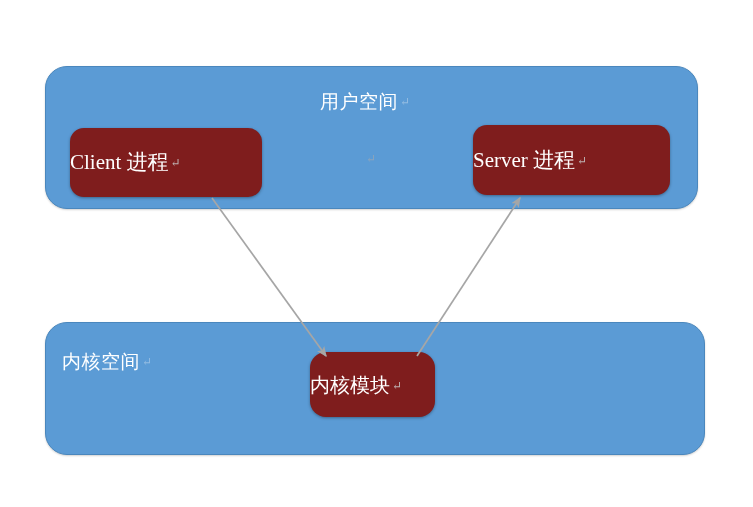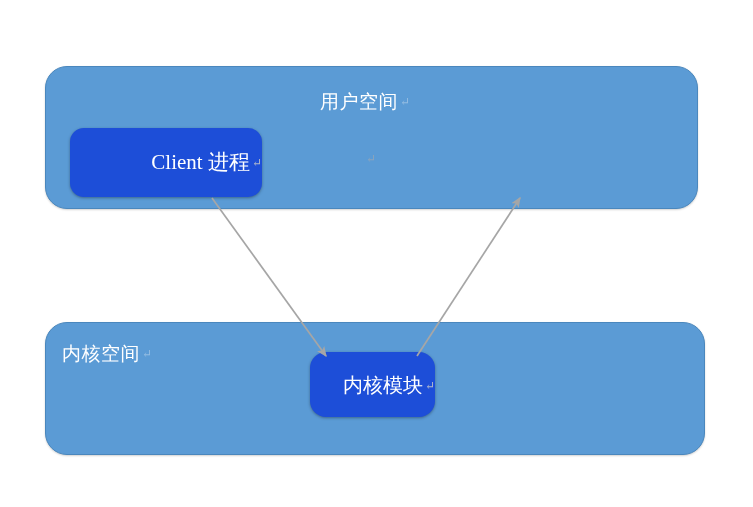--- a/index.html
+++ b/index.html
@@ -46,21 +46,21 @@
     letter-spacing: 0.5px;
     white-space: nowrap;
     line-height: 1;
   }
   #user-space-title {
     left: 320px;
     top: 92px;
   }
   #kernel-space-title {
     left: 62px;
-    top: 344px;
+    top: 352px;
   }
 
   
   .pilcrow {
     color: #c8c8c8;
     font-size: 12px;
     margin-left: 2px;
     vertical-align: 2px;
     opacity: 0.85;
   }
@@ -74,25 +74,25 @@
     opacity: 0.75;
   }
   #center-mark {
     left: 366px;
     top: 152px;
   }
 
   
   .proc-box {
     position: absolute;
-    background: #1d4ed8;
+    background: #7f1d1d;
     border-radius: 14px;
     display: flex;
     align-items: center;
-    justify-content: flex-end;
+    justify-content: flex-start;
     color: #ffffff;
     box-sizing: border-box;
     box-shadow: 0 1px 3px rgba(0,0,0,0.35);
   }
   .proc-label {
     font-size: 21px;
     white-space: nowrap;
     line-height: 1;
   }
   #client-process-box {
@@ -138,20 +138,23 @@
   <div class="panel-title" id="user-space-title">
     <span>用户空间</span><span class="pilcrow pilcrow-onblue">↵</span>
   </div>
 
   <span class="pilcrow-floating" id="center-mark">↵</span>
 
   <div class="proc-box" id="client-process-box">
     <span class="proc-label"><span>Client 进程</span><span class="pilcrow">↵</span></span>
   </div>
 
+  <div class="proc-box" id="server-process-box">
+    <span class="proc-label"><span>Server 进程</span><span class="pilcrow">↵</span></span>
+  </div>
 
   <div class="space-panel" id="kernel-space-panel"></div>
 
   <div class="panel-title" id="kernel-space-title">
     <span>内核空间</span><span class="pilcrow pilcrow-onblue">↵</span>
   </div>
 
   <div class="proc-box" id="kernel-module-box">
     <span class="proc-label"><span>内核模块</span><span class="pilcrow">↵</span></span>
   </div>

